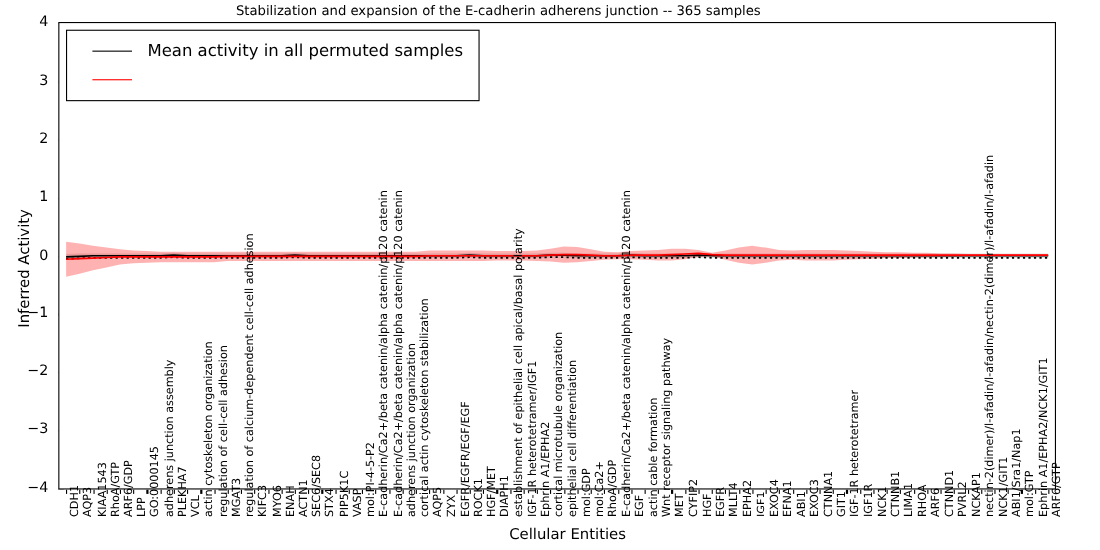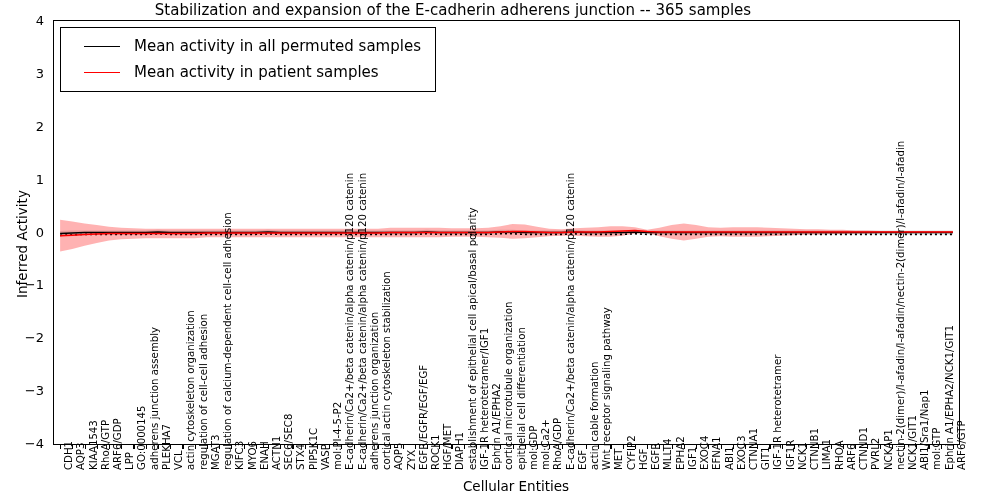--- a/index.html
+++ b/index.html
@@ -3,21 +3,21 @@
 <meta charset="utf-8">
 <style>
   html,body{margin:0;padding:0;background:#fff;}
   body{width:1000px;height:500px;overflow:hidden;
        font-family:"DejaVu Sans","Liberation Sans",sans-serif;}
   #stage{position:relative;width:1000px;height:500px;}
 
   
   .chart-title{
     position:absolute;left:0;top:0;width:906px;
-    text-align:center;font-size:15px;color:#000;
+    text-align:center;font-size:12px;color:#000;
     line-height:20px;white-space:nowrap;
   }
 
   
   .ylabel{
     position:absolute;left:-78px;top:236px;width:200px;
     text-align:center;font-size:13.5px;color:#000;
     transform:rotate(-90deg);transform-origin:center center;
     white-space:nowrap;
   }
@@ -270,17 +270,16 @@
       <div class="xtl" style="left: 956.885px; top: 470px;">ARF6/GTP</div>
     </div>
 
   <div id="legend">
     <div class="legrow">
       <span class="legline"></span>
       <span class="legtext">Mean activity in all permuted samples</span>
     </div>
     <div class="legrow">
       <span class="legline red"></span>
-      <span class="legtext">Mean activity in patient samples</span>
     </div>
   </div>
 
 </div>
 
 </body></html>

